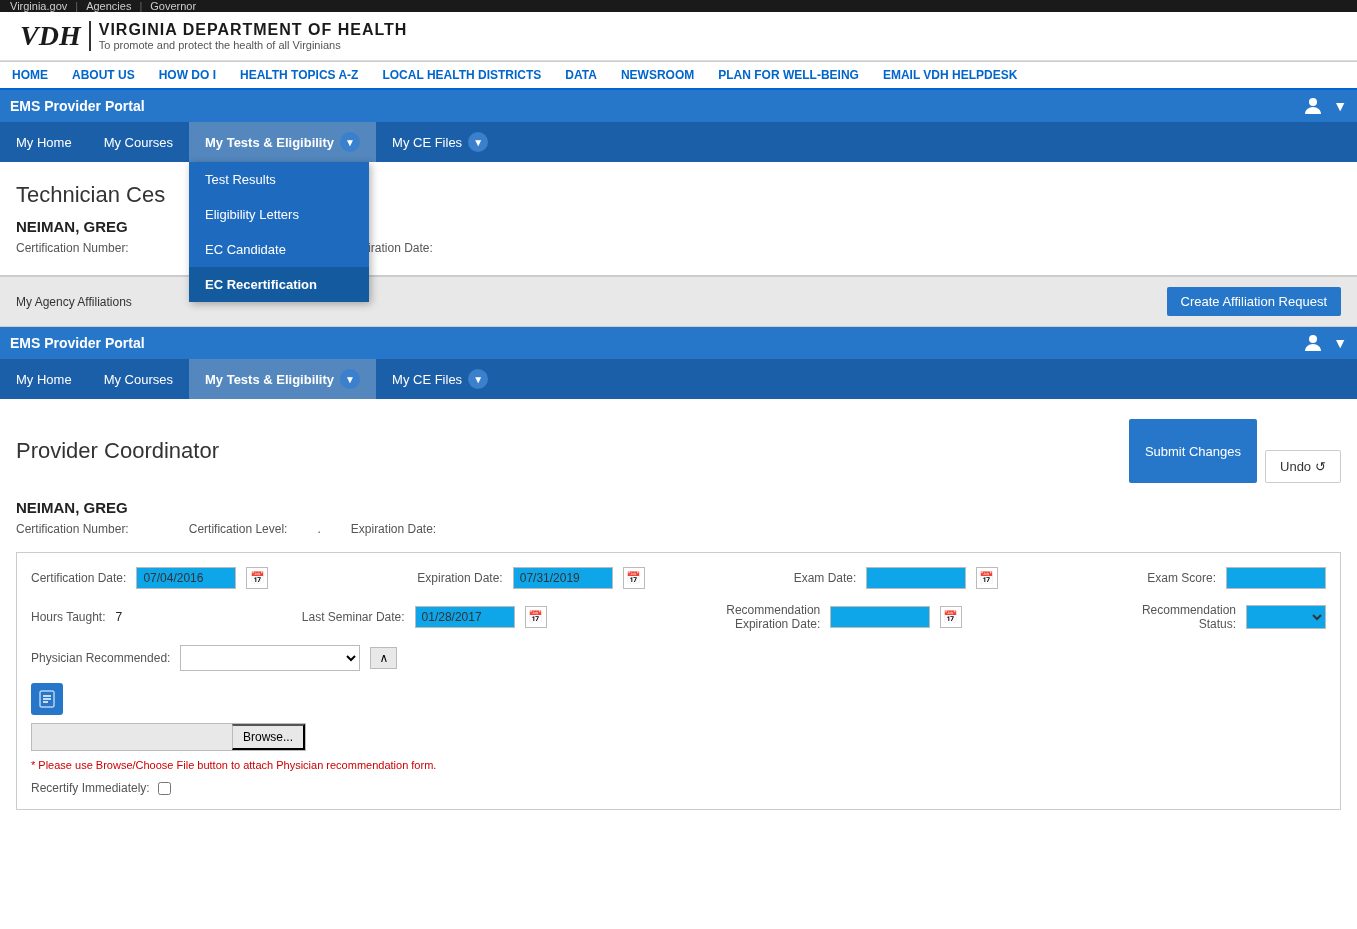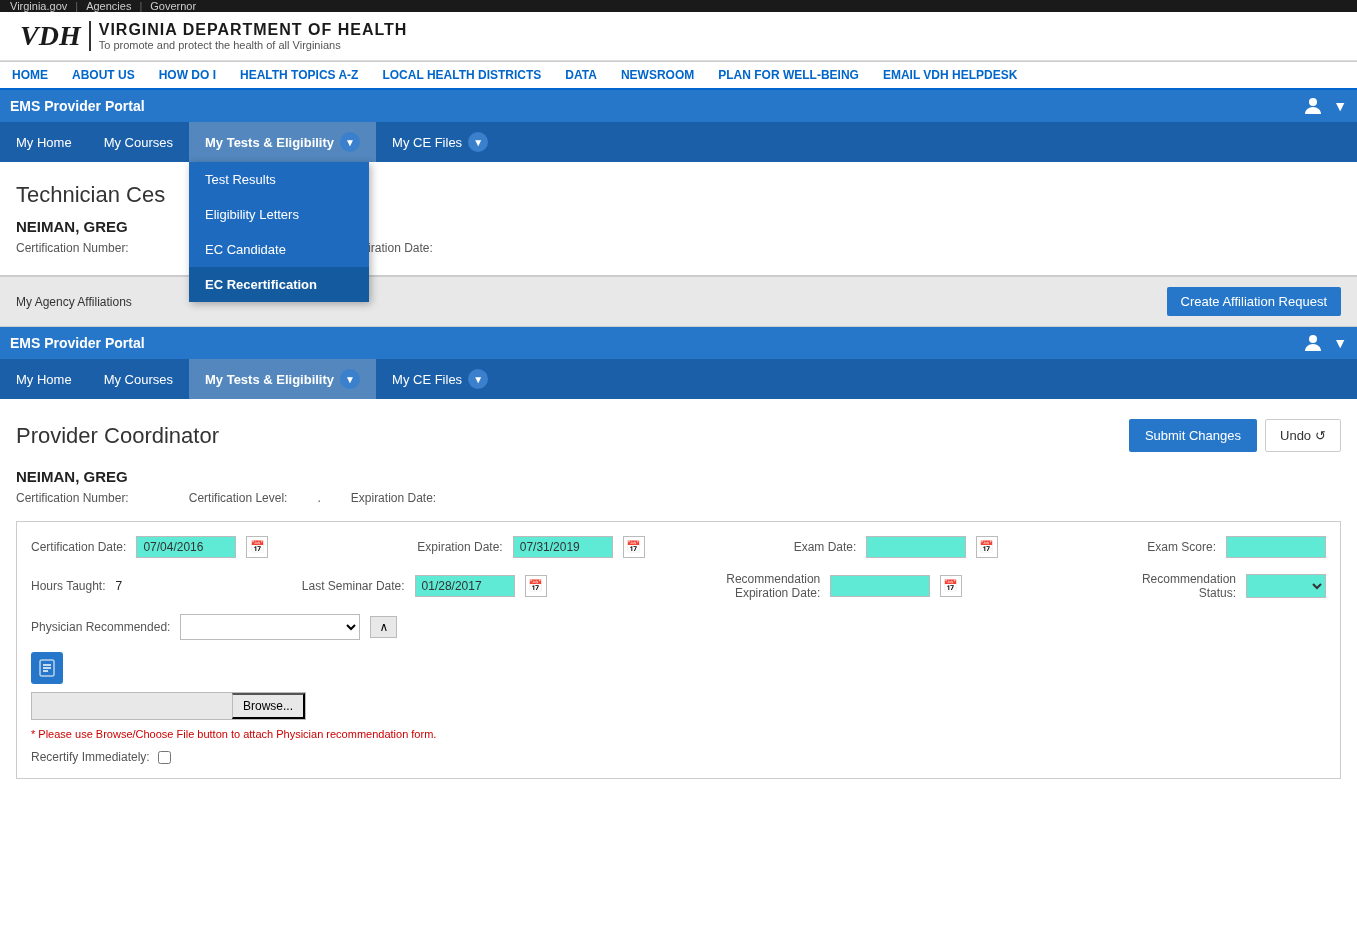--- a/index.html
+++ b/index.html
@@ -192,20 +192,21 @@
       background: #fff;
       color: #333;
       border: 1px solid #ccc;
       padding: 8px 14px;
       font-size: 13px;
       cursor: pointer;
       border-radius: 2px;
       display: flex;
       align-items: center;
       gap: 4px;
+      margin-top: 31px;
     }
 
     
     .info-box {
       border: 1px solid #ccc;
       margin-top: 16px;
     }
     .info-box-header {
       background: #d8d8d8;
       padding: 8px 14px;
@@ -231,21 +232,21 @@
     }
     .info-value {
       font-size: 12px;
       color: #222;
     }
     .info-input {
       border: 1px solid #bbb;
       padding: 3px 6px;
       font-size: 12px;
       width: 100px;
-      background: #5eead4;
+      background: #0ea5e9;
       color: #333;
     }
     .cal-icon {
       display: inline-flex;
       align-items: center;
       justify-content: center;
       width: 22px;
       height: 22px;
       background: #fff;
       border: 1px solid #bbb;

